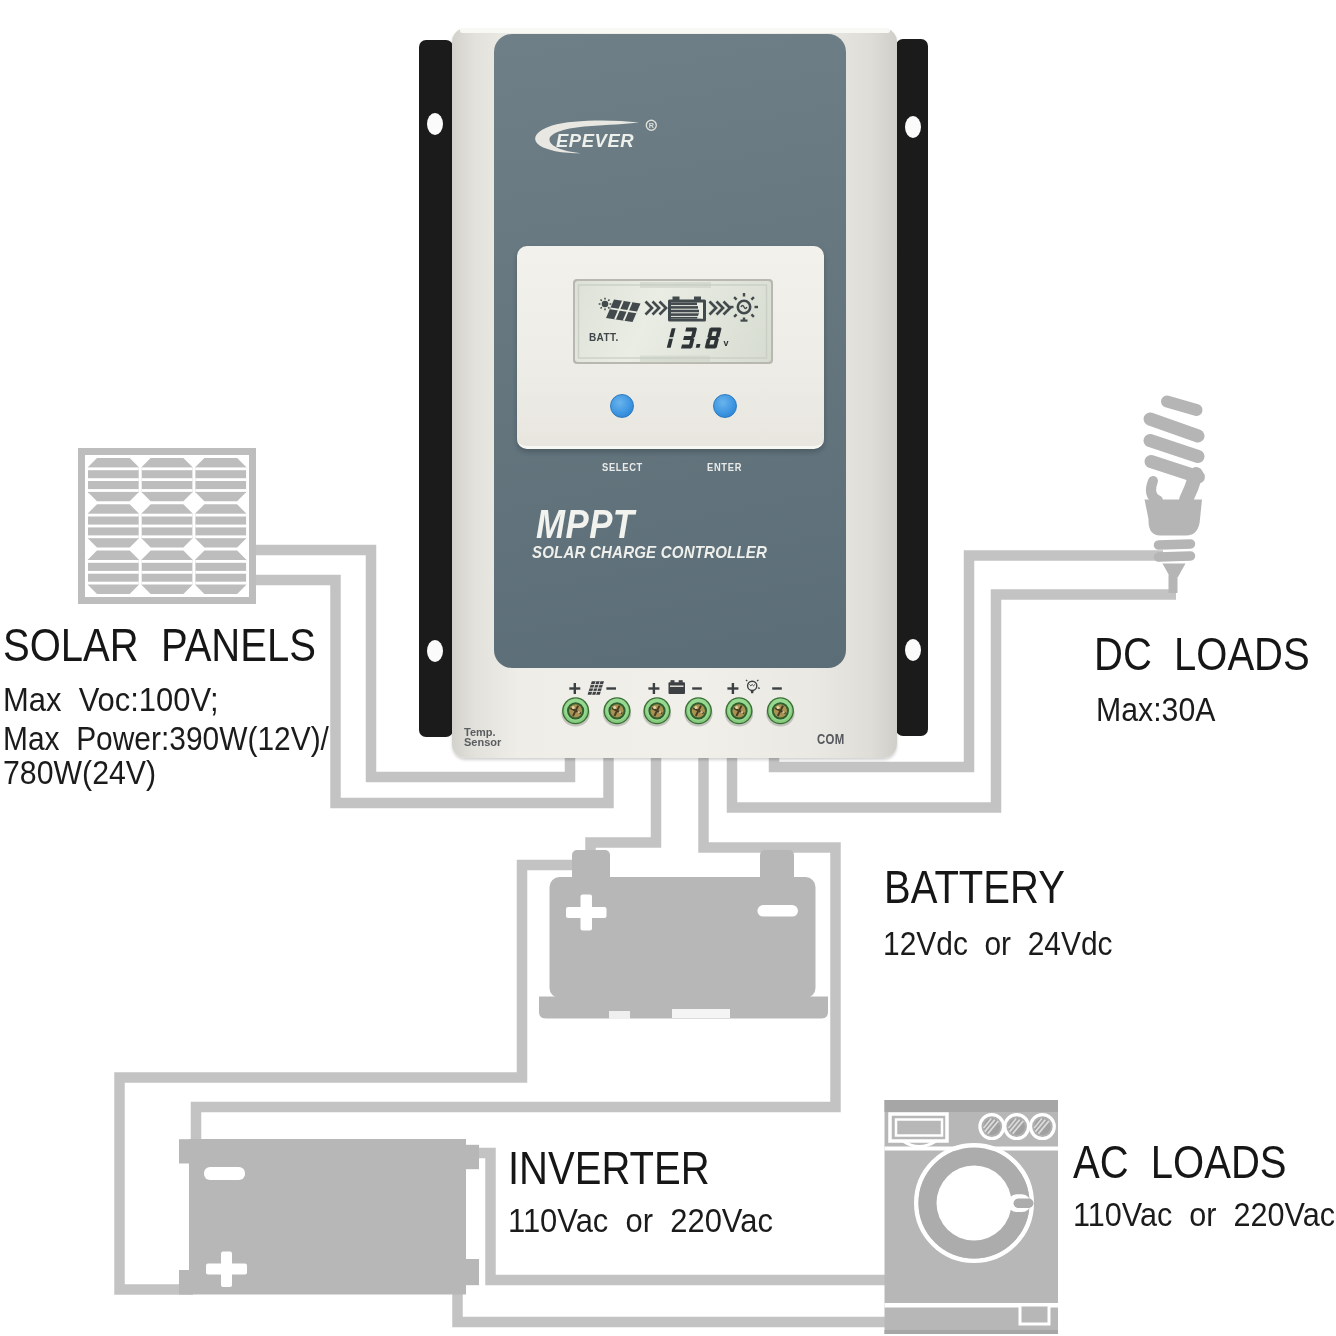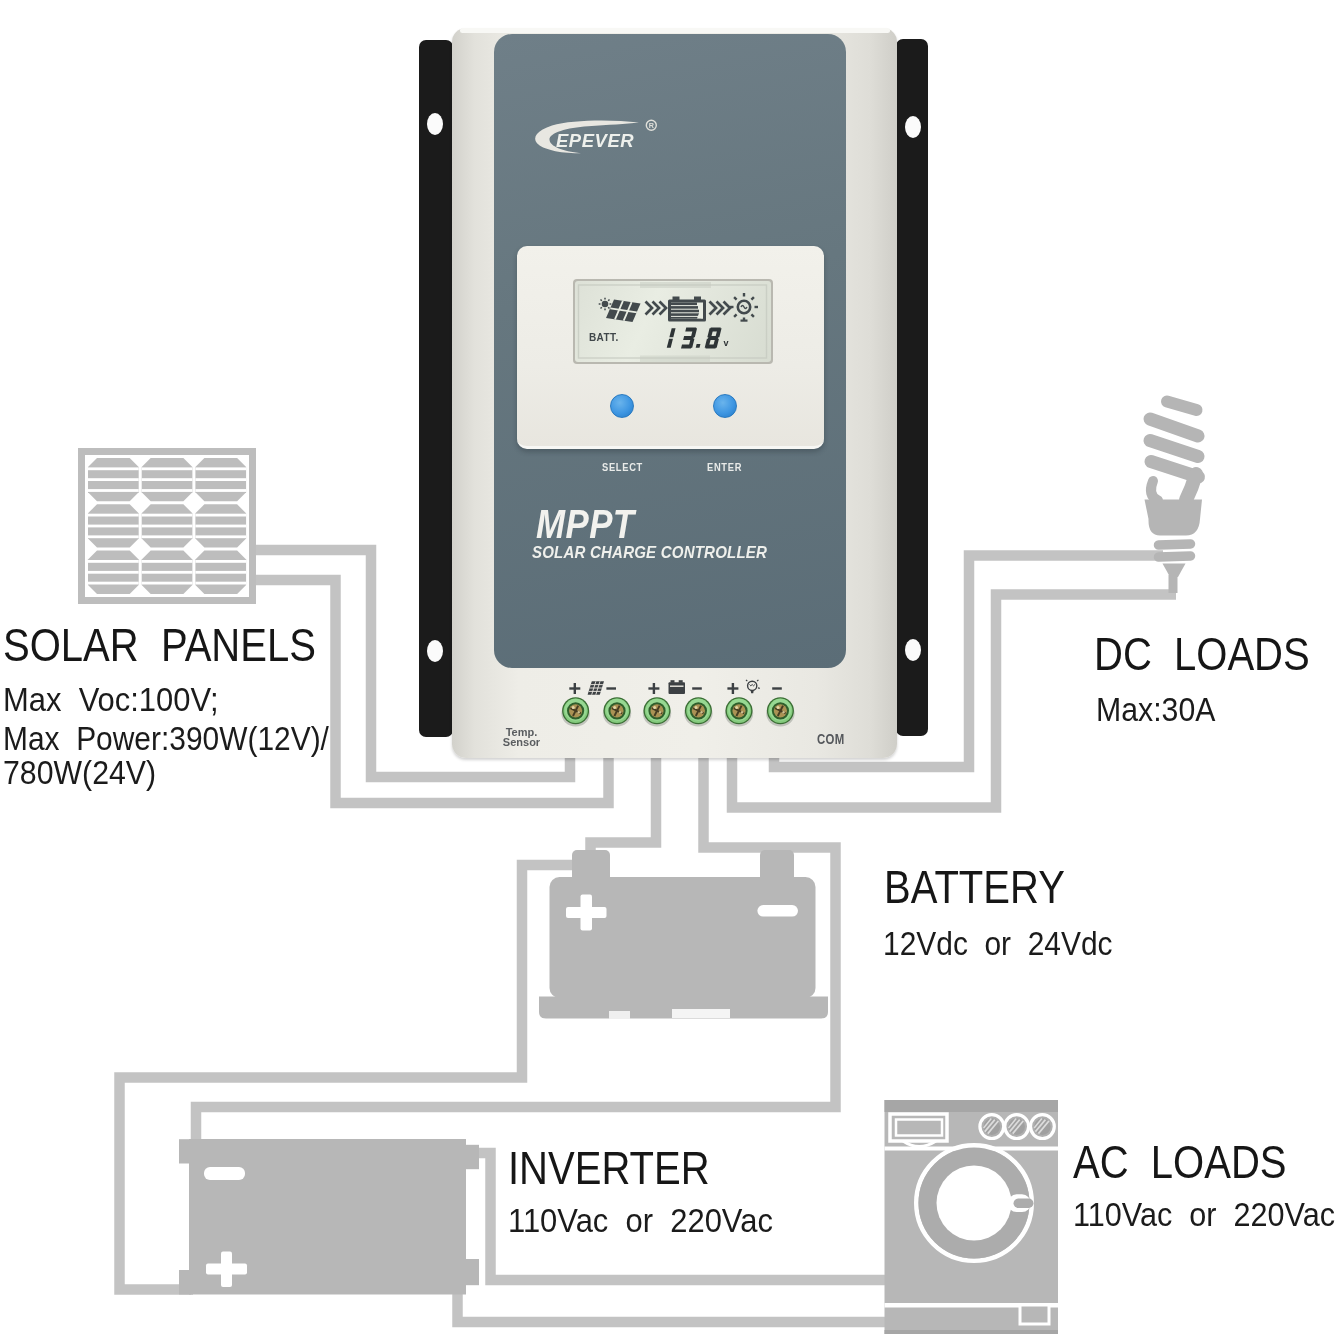--- a/index.html
+++ b/index.html
@@ -138,21 +138,21 @@
   <div class="abs" style="left:713px;top:394px;width:24px;height:24px;border-radius:50%;
      background:radial-gradient(circle at 40% 35%,#6ab4ec,#3e96e2 55%,#2277c4 100%);border:1px solid #2a7ac0;box-sizing:border-box;"></div>
 
   <div class="abs" style="left:602px;top:460.5px;font-size:11px;font-weight:bold;color:#e9ebe9;letter-spacing:0.8px;transform:scaleX(0.85);transform-origin:left top;">SELECT</div>
   <div class="abs" style="left:707px;top:460.5px;font-size:11px;font-weight:bold;color:#e9ebe9;letter-spacing:0.8px;transform:scaleX(0.85);transform-origin:left top;">ENTER</div>
 
   <div class="abs" style="left:556px;top:130px;font-size:19px;font-weight:bold;font-style:italic;color:#eef0ec;letter-spacing:0.6px;transform:scaleX(0.97);transform-origin:left top;">EPEVER</div>
   <div class="abs" style="left:536px;top:501px;font-size:41px;font-weight:900;font-style:italic;color:#f2f2ee;letter-spacing:0.5px;transform:scaleX(0.85);transform-origin:left top;">MPPT</div>
   <div class="abs" style="left:532px;top:543px;font-size:16.2px;font-weight:bold;font-style:italic;color:#eff0ec;letter-spacing:0.2px;transform:scaleX(0.93);transform-origin:left top;">SOLAR CHARGE CONTROLLER</div>
 
-  <div class="abs" style="left:491px;top:726.5px;width:61px;text-align:center;font-size:11px;font-weight:600;color:#5a5d60;line-height:10.5px;">Temp.<br>Sensor</div>
+  <div class="abs" style="left:464px;top:726.5px;width:61px;font-size:11px;font-weight:600;color:#5a5d60;line-height:10.5px;">Temp.<br>Sensor</div>
   <div class="abs" style="left:817px;top:730px;font-size:15px;font-weight:bold;color:#55585c;letter-spacing:0.5px;transform:scaleX(0.76);transform-origin:left top;">COM</div>
 
   <svg width="1336" height="1336" viewBox="0 0 1336 1336" id="details">
 
       <path d="M97.0,458.0 L129.7,458.0 L138.7,467.0 L138.7,492.3 L129.7,501.3 L97.0,501.3 L88.0,492.3 L88.0,467.0 Z" fill="#bdbdbd"></path>
       <rect x="88.0" y="467.4" width="50.7" height="2.8" fill="#ffffff"></rect>
       <rect x="88.0" y="478.2" width="50.7" height="2.8" fill="#ffffff"></rect>
       <rect x="88.0" y="489.1" width="50.7" height="2.8" fill="#ffffff"></rect>
       <path d="M150.7,458.0 L183.4,458.0 L192.4,467.0 L192.4,492.3 L183.4,501.3 L150.7,501.3 L141.7,492.3 L141.7,467.0 Z" fill="#bdbdbd"></path>
       <rect x="141.7" y="467.4" width="50.7" height="2.8" fill="#ffffff"></rect>

